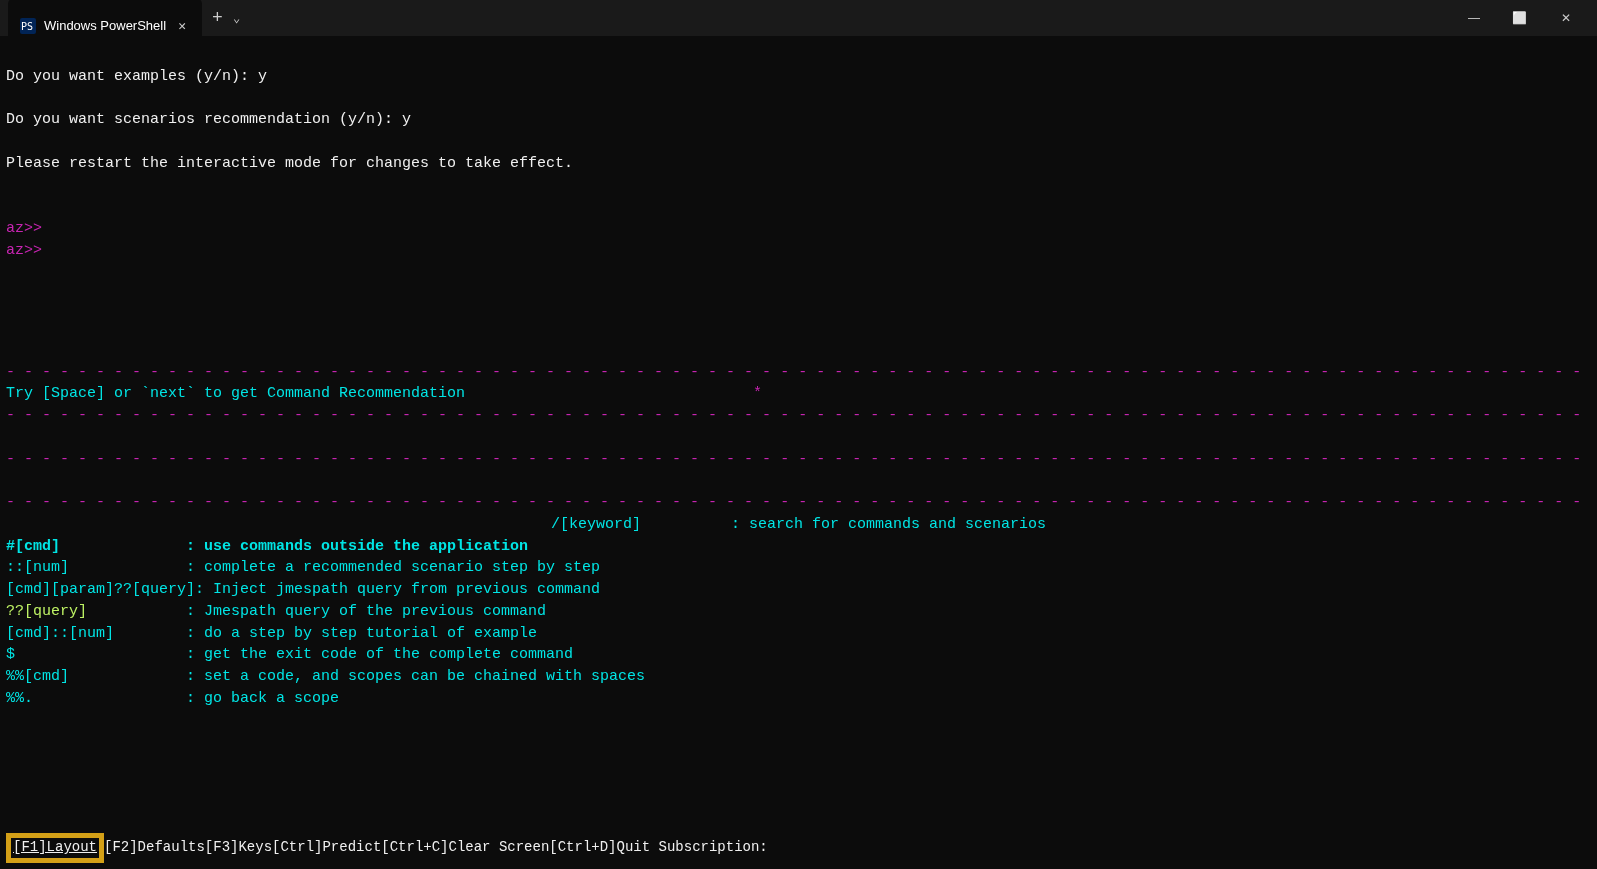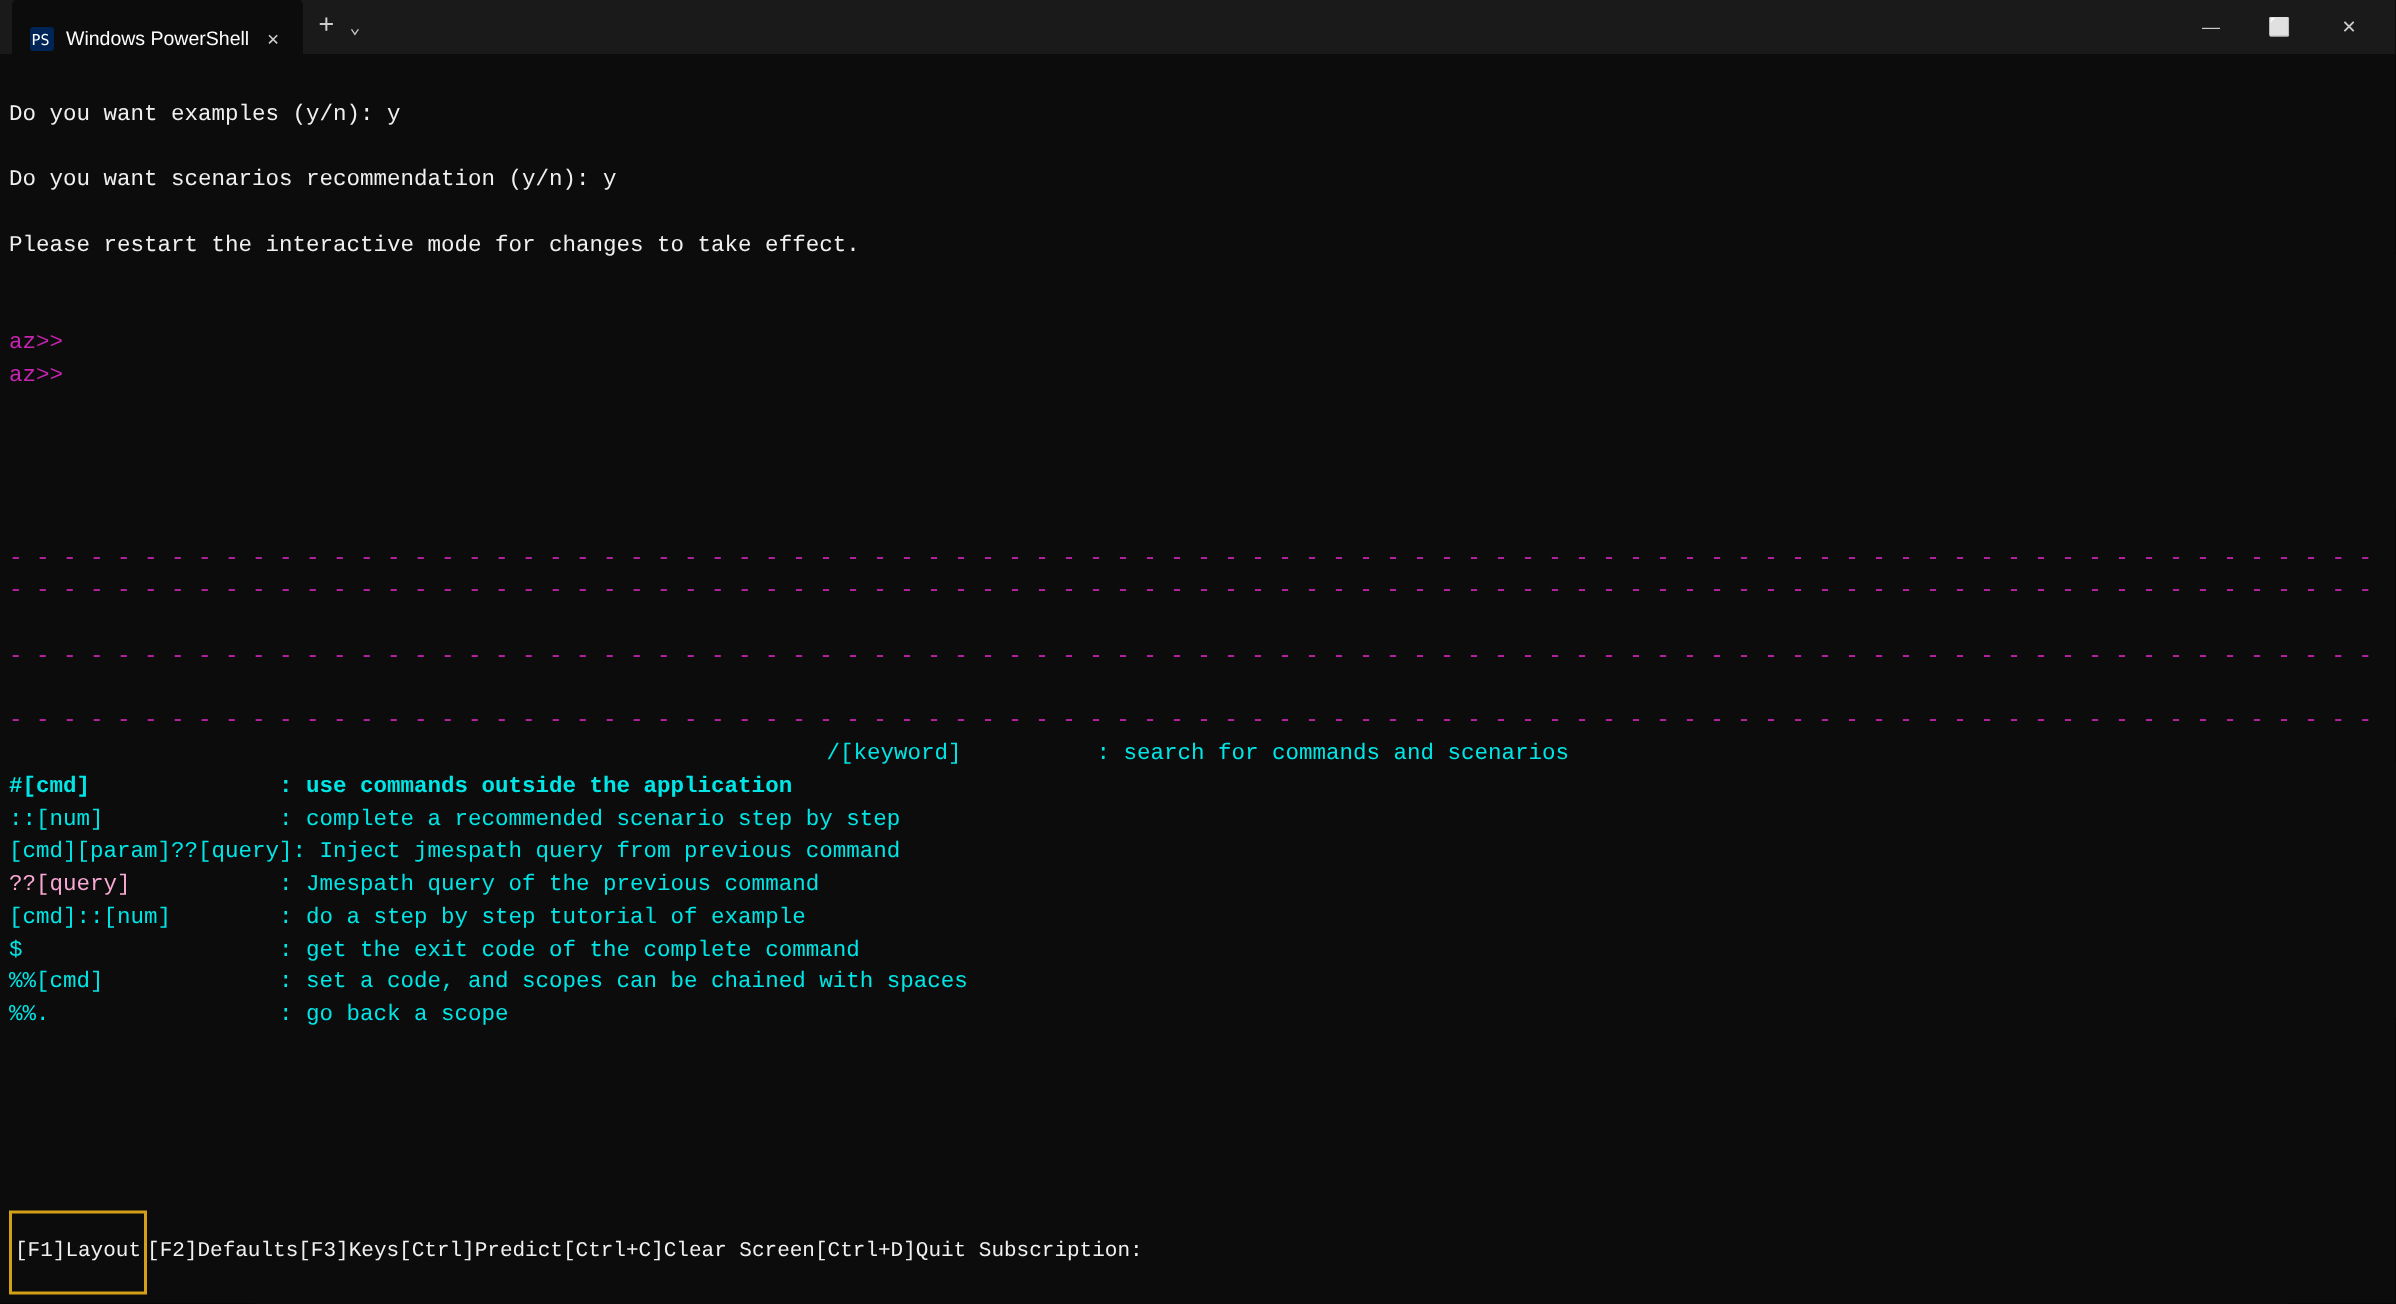--- a/index.html
+++ b/index.html
@@ -145,22 +145,23 @@
       gap: 0;
     }
 
     .status-key {
       font-size: 14px;
       white-space: nowrap;
     }
 
     .status-key.highlighted {
       color: #f0f0f0;
-      border: 2px solid #bef264;
-      padding: 16px 2px;
+      border: 5px solid #bef264;
+      padding: 0 2px;
+      text-decoration: underline;
     }
 
     .status-key.normal {
       color: #f0f0f0;
     }
 
     
     .ps-icon {
       width: 16px;
       height: 16px;
@@ -206,20 +207,24 @@
     <div class="line line-empty">&nbsp;</div>
     <div class="line line-magenta">az&gt;&gt;</div>
     <div class="line line-magenta">az&gt;&gt;</div>
 
     <div style="height: 100px;"></div>
 
     <div class="line dashed-line" style="color:#c724b1; overflow:hidden; white-space:nowrap;">
       - - - - - - - - - - - - - - - - - - - - - - - - - - - - - - - - - - - - - - - - - - - - - - - - - - - - - - - - - - - - - - - - - - - - - - - - - - - - - - - - - - - - - - - - - - - - - - - - - - - - - - - - - - - - - - - - - - - - - - - - - - - - - - - - - - - - - - - - - - - - - - - - - - - - - - - - - -
     </div>
 
+    <div class="line" style="color:#00e5e5; display:flex; gap: 8px;">
+      <span>Try [Space] or `next` to get Command Recommendation</span>
+      <span style="margin-left: 280px; color:#c724b1;">*</span>
+    </div>
 
     <div class="line dashed-line" style="color:#c724b1; overflow:hidden; white-space:nowrap;">
       - - - - - - - - - - - - - - - - - - - - - - - - - - - - - - - - - - - - - - - - - - - - - - - - - - - - - - - - - - - - - - - - - - - - - - - - - - - - - - - - - - - - - - - - - - - - - - - - - - - - - - - - - - - - - - - - - - - - - - - - - - - - - - - - - - - - - - - - - - - - - - - - - - - - - - - - - -
     </div>
 
     <div class="line line-empty">&nbsp;</div>
 
     <div class="line dashed-line" style="color:#c724b1; overflow:hidden; white-space:nowrap;">
       - - - - - - - - - - - - - - - - - - - - - - - - - - - - - - - - - - - - - - - - - - - - - - - - - - - - - - - - - - - - - - - - - - - - - - - - - - - - - - - - - - - - - - - - - - - - - - - - - - - - - - - - - - - - - - - - - - - - - - - - - - - - - - - - - - - - - - - - - - - - - - - - - - - - - - - - - -
     </div>
@@ -228,21 +233,21 @@
 
     <div class="line dashed-line" style="color:#c724b1; overflow:hidden; white-space:nowrap;">
       - - - - - - - - - - - - - - - - - - - - - - - - - - - - - - - - - - - - - - - - - - - - - - - - - - - - - - - - - - - - - - - - - - - - - - - - - - - - - - - - - - - - - - - - - - - - - - - - - - - - - - - - - - - - - - - - - - - - - - - - - - - - - - - - - - - - - - - - - - - - - - - - - - - - - - - - - -
     </div>
 
     <div id="help-lines">
         <div class="line" style="color: rgb(0, 229, 229); text-align: center;"><span style="color: rgb(0, 229, 229);">/[keyword]          </span><span style="color: rgb(0, 229, 229);">: search for commands and scenarios</span></div>
         <div class="line" style="color: rgb(0, 229, 229); font-weight: bold;"><span style="color: rgb(0, 229, 229);">#[cmd]              </span><span style="color: rgb(0, 229, 229);">: use commands outside the application</span></div>
         <div class="line" style="color: rgb(0, 229, 229);"><span style="color: rgb(0, 229, 229);">::[num]             </span><span style="color: rgb(0, 229, 229);">: complete a recommended scenario step by step</span></div>
         <div class="line" style="color: rgb(0, 229, 229);"><span style="color: rgb(0, 229, 229);">[cmd][param]??[query]</span><span style="color: rgb(0, 229, 229);">: Inject jmespath query from previous command</span></div>
-        <div class="line" style="color: rgb(0, 229, 229);"><span style="color: #f9a8d4;">??[query]           </span><span style="color: rgb(0, 229, 229);">: Jmespath query of the previous command</span></div>
+        <div class="line" style="color: rgb(0, 229, 229);"><span style="color: #bef264;">??[query]           </span><span style="color: rgb(0, 229, 229);">: Jmespath query of the previous command</span></div>
         <div class="line" style="color: rgb(0, 229, 229);"><span style="color: rgb(0, 229, 229);">[cmd]::[num]        </span><span style="color: rgb(0, 229, 229);">: do a step by step tutorial of example</span></div>
         <div class="line" style="color: rgb(0, 229, 229);"><span style="color: rgb(0, 229, 229);">$                   </span><span style="color: rgb(0, 229, 229);">: get the exit code of the complete command</span></div>
         <div class="line" style="color: rgb(0, 229, 229);"><span style="color: rgb(0, 229, 229);">%%[cmd]             </span><span style="color: rgb(0, 229, 229);">: set a code, and scopes can be chained with spaces</span></div>
         <div class="line" style="color: rgb(0, 229, 229);"><span style="color: rgb(0, 229, 229);">%%.                 </span><span style="color: rgb(0, 229, 229);">: go back a scope</span></div>
       </div>
   </div>
 
   <div class="status-bar">
     <span class="status-key highlighted" style="border-color:#d4a017; color:#f0f0f0;">[F1]Layout</span>
     <span class="status-key normal"> [F2]Defaults</span>

